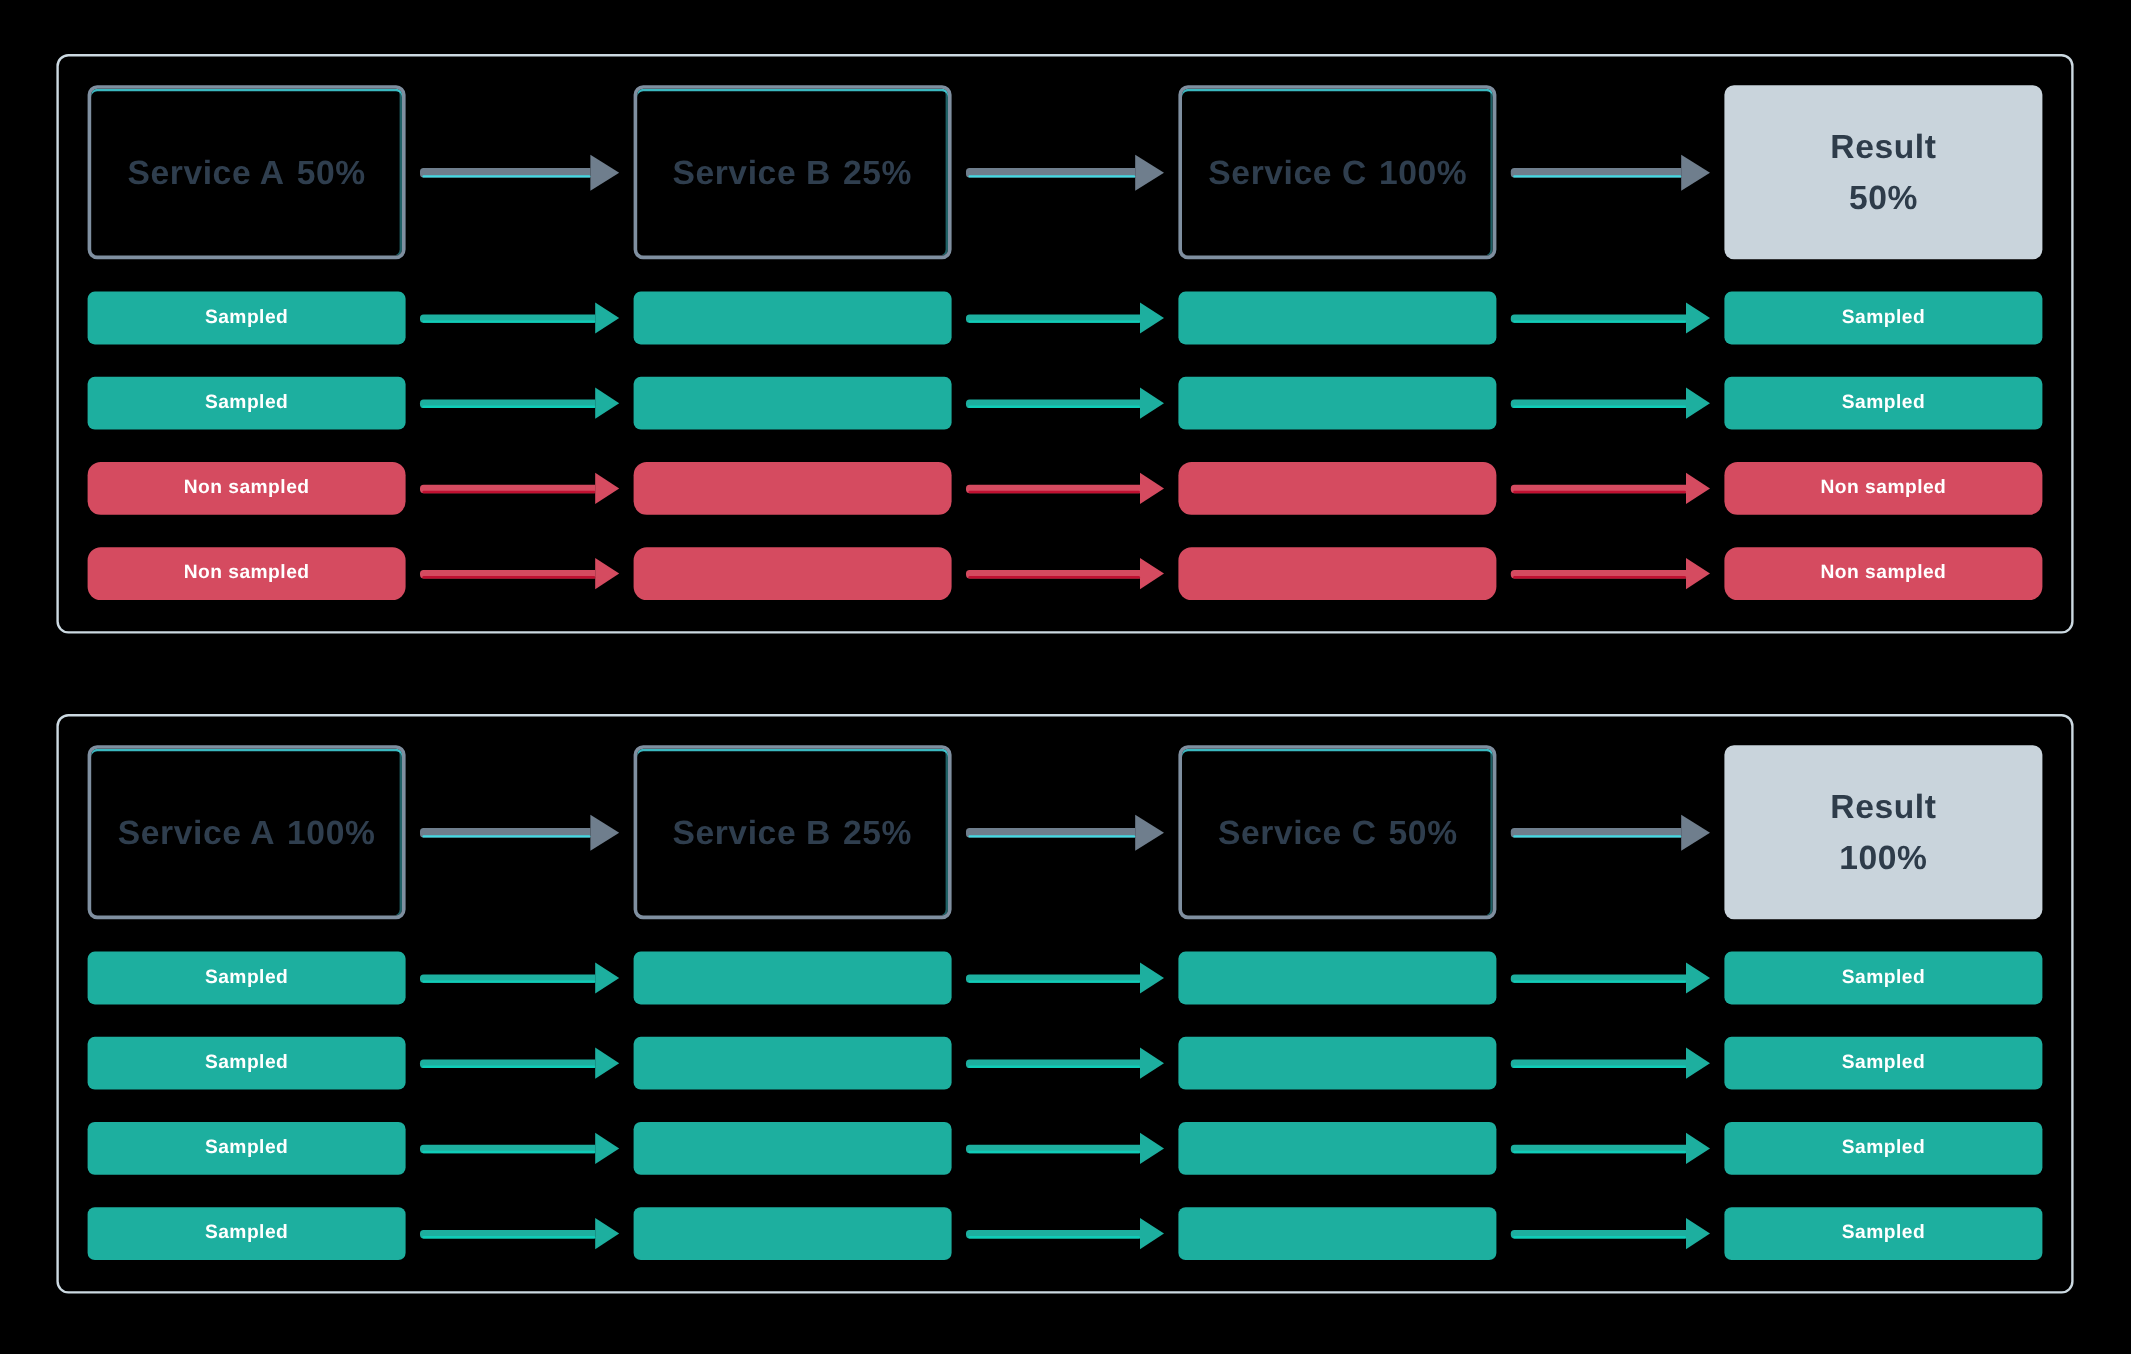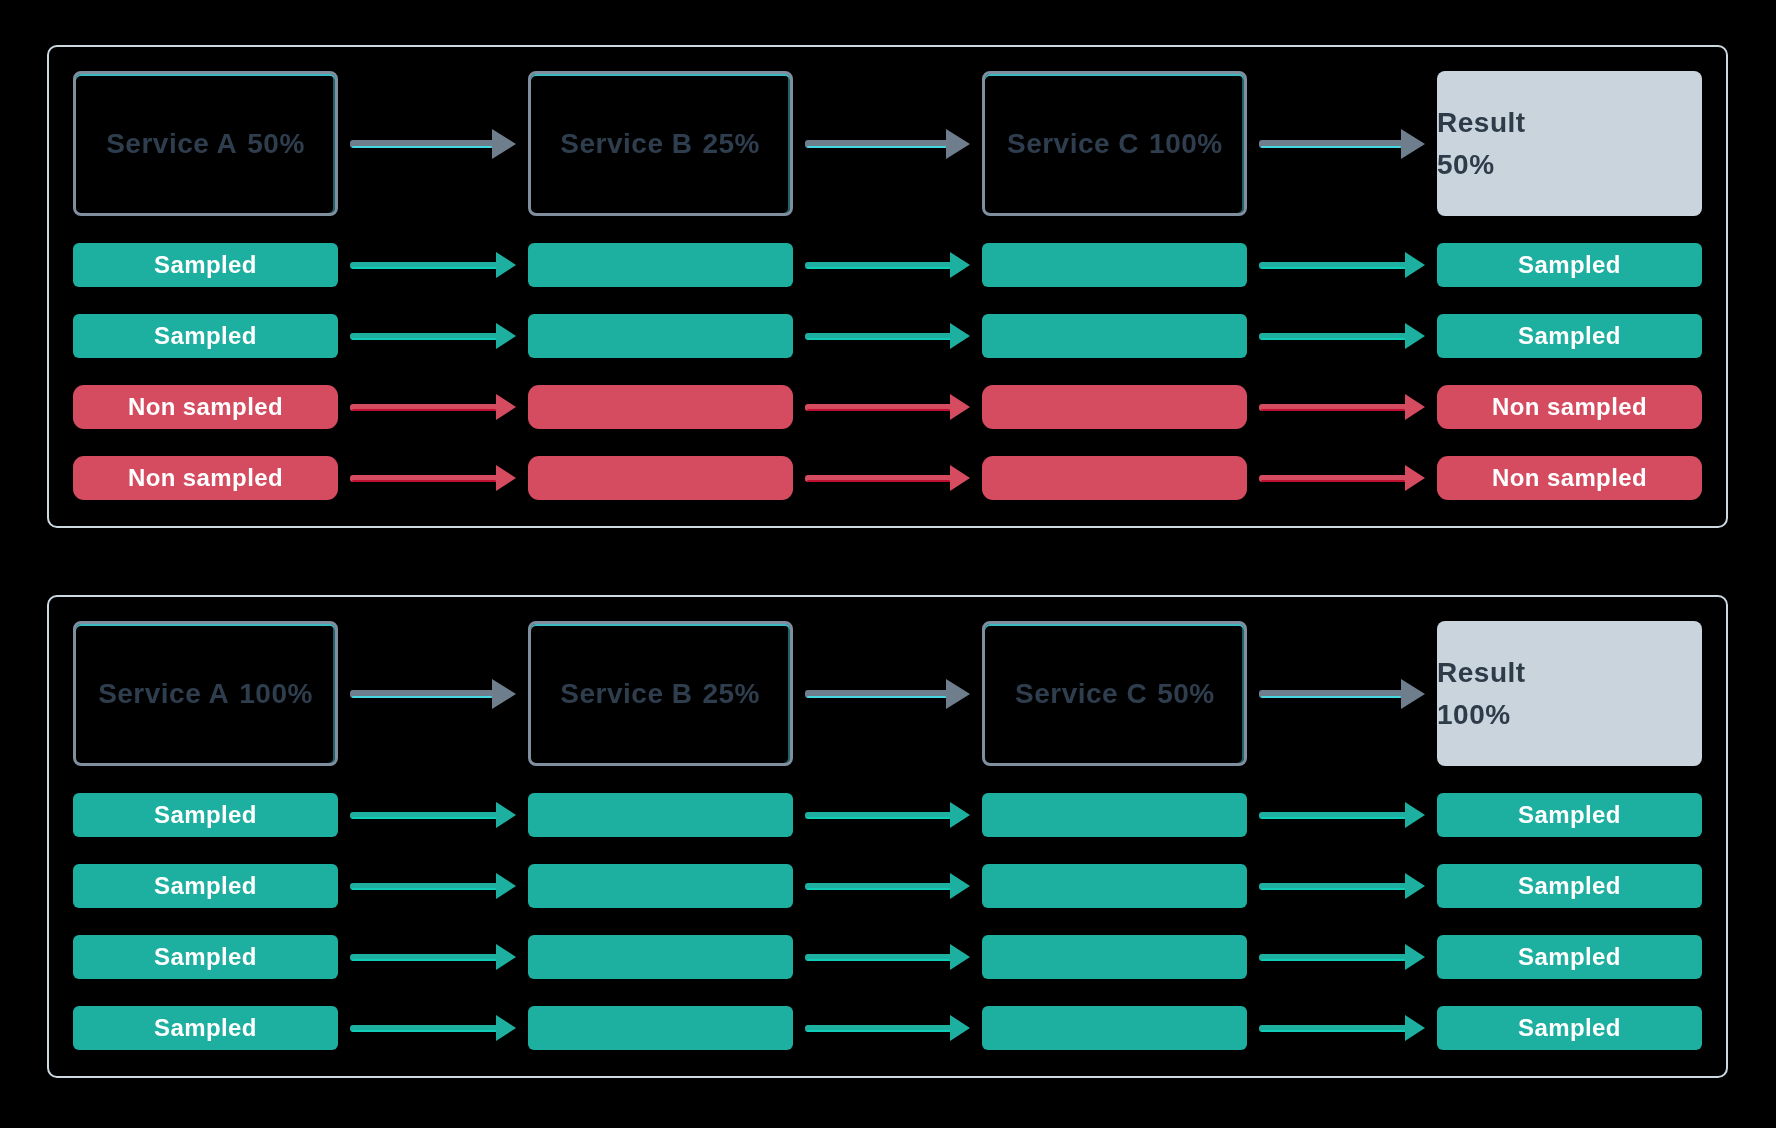--- a/index.html
+++ b/index.html
@@ -41,36 +41,36 @@
     border: 3px solid var(--svc-border);
     border-radius: 8px;
     box-shadow: inset 0 2px 0 rgba(69,216,226,0.85), inset -2px 0 0 rgba(69,216,226,0.45);
     color: var(--svc-text);
     font-size: 28px;
     font-weight: bold;
     letter-spacing: 0.5px;
   }
   .result-box {
     display: flex; flex-direction: column;
-    align-items: flex-start; justify-content: center;
+    align-items: center; justify-content: center;
     gap: 10px;
     background: var(--result-bg);
     border-radius: 8px;
     color: var(--result-text);
     font-size: 28px;
     font-weight: bold;
     letter-spacing: 0.5px;
   }
 
   
   .bar {
     display: flex; align-items: center; justify-content: center;
     border-radius: 6px;
     color: var(--label-text);
-    font-size: 24px;
+    font-size: 16px;
     font-weight: bold;
     letter-spacing: 0.4px;
   }
   .bar.sampled { background: var(--teal); }
   .bar.non-sampled { background: var(--red); border-radius: 11px; }
 
   
   .arrow {
     flex: 1 1 auto;
     display: flex;

